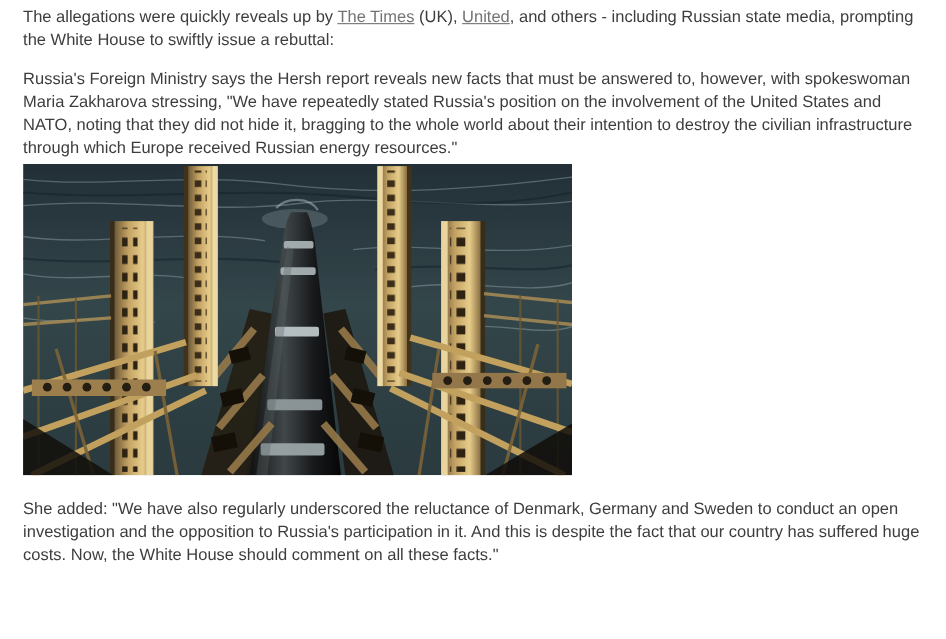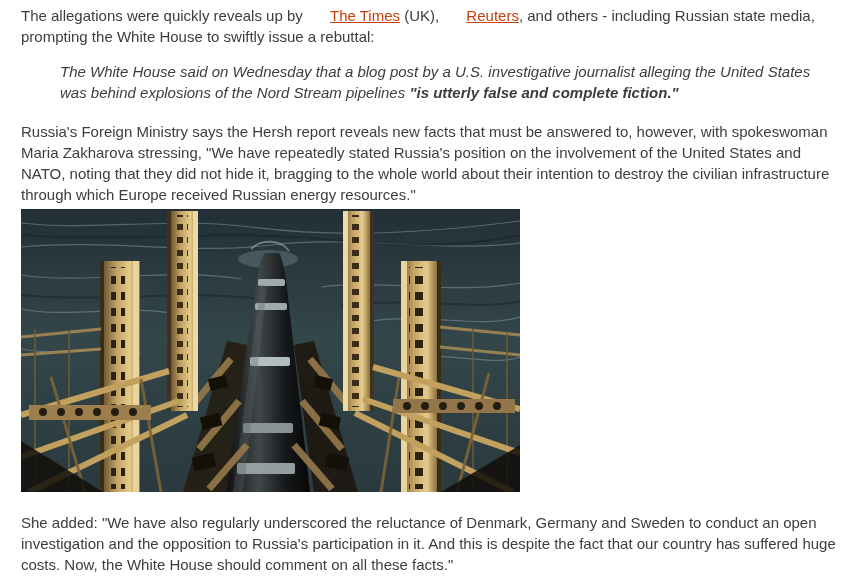--- a/index.html
+++ b/index.html
@@ -23,42 +23,40 @@
   }
   p { margin: 0 0 14px 0; }
   .para-p2 { margin-bottom: 4px; }
   .para-p3 { margin-bottom: 0; }
   blockquote.quote {
     margin: 0 25px 18px 39px;
     font-style: italic;
   }
   blockquote.quote strong { font-weight: bold; }
   a.textlink {
-    color: #c2410c;
+    color: #737373;
     text-decoration: underline;
     cursor: pointer;
-    margin-left: 23px;
   }
   strong { font-weight: normal; }
   figure.photo {
     margin: 0 0 20px 0;
     width: 499px;
     height: 283px;
     line-height: 0;
   }
   figure.photo svg { display: block; }
 </style>
 </head>
 <body>
 
 <div class="page">
 
-  <p class="para-p1"><span>The allegations were quickly reveals up by </span><a class="textlink">The Times</a><span> (UK), </span><a class="textlink">Reuters</a><span>, and others - including Russian state media, prompting the White House to swiftly issue a rebuttal:</span></p>
-
-  <blockquote class="quote"><span>The White House said on Wednesday that a blog post by a U.S. investigative journalist alleging the United States was behind explosions of the Nord Stream pipelines </span><strong>"is utterly false and complete fiction."</strong></blockquote>
+  <p class="para-p1"><span>The allegations were quickly reveals up by </span><a class="textlink">The Times</a><span> (UK), </span><a class="textlink">United</a><span>, and others - including Russian state media, prompting the White House to swiftly issue a rebuttal:</span></p>
+
 
   <p class="para-p2">Russia's Foreign Ministry says the Hersh report reveals new facts that must be answered to, however, with spokeswoman Maria Zakharova stressing, "We have repeatedly stated Russia's position on the involvement of the United States and NATO, noting that they did not hide it, bragging to the whole world about their intention to destroy the civilian infrastructure through which Europe received Russian energy resources."</p>
 
   <figure class="photo" role="img" aria-label="Stern of a pipelay vessel: a black Nord Stream pipe descending into dark sea water between golden steel towers and trusses">
     <svg width="499" height="283" viewBox="0 0 499 283" xmlns="http://www.w3.org/2000/svg">
       <defs>
         <linearGradient id="water" x1="0" y1="0" x2="0" y2="1">
           <stop offset="0" stop-color="#222f37"></stop>
           <stop offset="0.45" stop-color="#33464a"></stop>
           <stop offset="1" stop-color="#2a3a3e"></stop>

